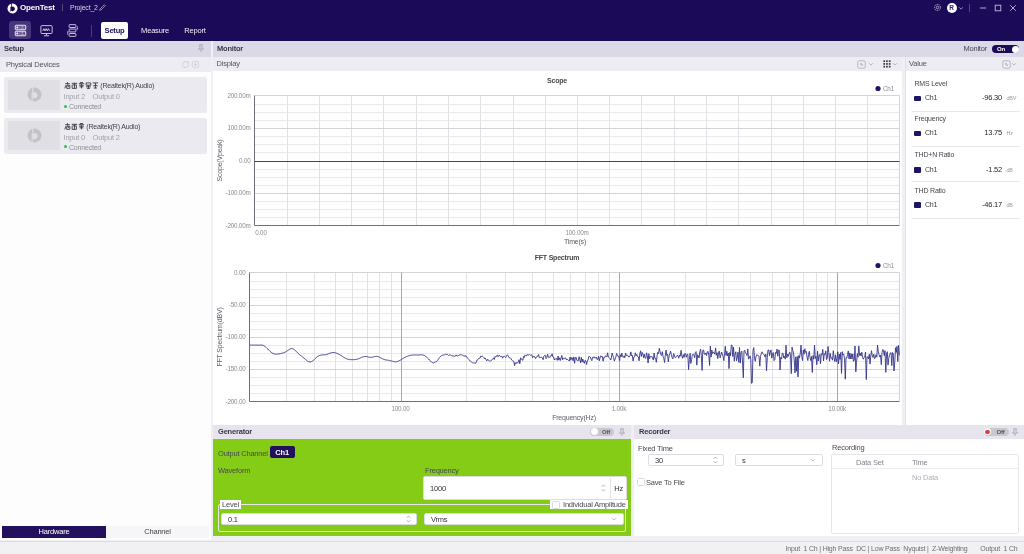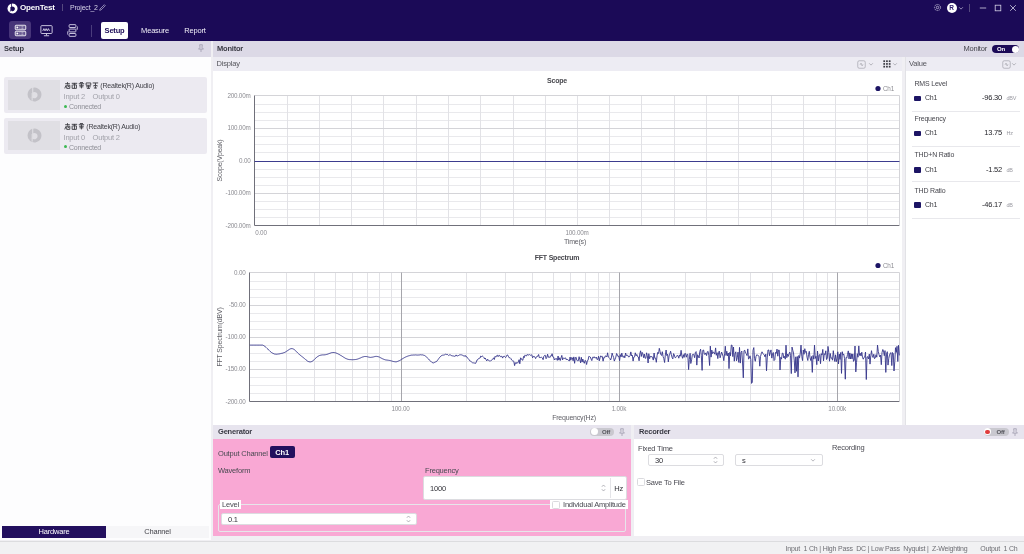--- a/index.html
+++ b/index.html
@@ -32,21 +32,21 @@
 .panelhead .t{position:absolute;left:3.5px;top:0;line-height:14.5px;}
 .display{position:absolute;left:213px;top:56.5px;width:689px;height:368.5px;background:#fff;}
 .value{position:absolute;left:904.5px;top:56.5px;width:119.5px;height:368.5px;background:#fff;border-left:1px solid #e2e2e6;}
 .vsec-t{position:absolute;left:9px;font-size:7px;color:#47474e;}
 .vrow{position:absolute;left:0;width:100%;height:10px;}
 .vsq{position:absolute;left:8px;top:2.2px;width:7.5px;height:5.5px;background:#1c1464;border-radius:1px;}
 .vch{position:absolute;left:19.5px;top:0.5px;font-size:7px;color:#3c3c42;}
 .vval{position:absolute;right:22px;top:-0.5px;font-size:7.5px;color:#26262c;}
 .vunit{position:absolute;left:101px;top:1.5px;font-size:5.5px;color:#9a9aa2;}
 .vsep{position:absolute;left:6px;width:108px;height:1px;background:#e8e8ec;}
-.gen{position:absolute;left:213px;top:425px;width:418px;height:110.5px;background:#f9a8d4;text-decoration:underline;}
+.gen{position:absolute;left:213px;top:425px;width:418px;height:110.5px;background:#84cc16;text-decoration:underline;}
 .rec{position:absolute;left:634px;top:425px;width:390px;height:110.5px;background:#fff;}
 .ghead{position:absolute;left:0;top:0;width:100%;height:13.5px;background:#e7e4ee;font-size:7.5px;font-weight:700;color:#3a3a44;line-height:13.5px;padding-left:5px;}
 .flab{position:absolute;font-size:7.5px;color:#4a4a52;white-space:nowrap;}
 .inp{position:absolute;background:#fff;border:1px solid #dcdce0;border-radius:2px;font-size:7.5px;color:#33333a;}
 .inp .v{position:absolute;left:6px;top:50%;transform:translateY(-50%);}
 .spin{position:absolute;right:5px;top:50%;transform:translateY(-50%);}
 .chev{position:absolute;right:6px;top:50%;transform:translateY(-50%);}
 .chk{position:absolute;width:8px;height:8px;border:1px solid #dadade;border-radius:1.5px;background:#fff;}
 .toggle{position:absolute;border-radius:9px;}
 .status{position:absolute;left:0;top:540.5px;width:1024px;height:13.5px;background:#f1f1f3;border-top:1px solid #dcdcdf;font-size:7px;color:#6e6e74;}
@@ -153,20 +153,30 @@
   <div class="navbtn" style="left:137px;width:36px;">Measure</div>
   <div class="navbtn" style="left:180px;width:30px;">Report</div>
 </div>
 <div class="lpanel">
  <div class="lp-head">Setup<span style="position:absolute;right:6px;top:3px;">
         <svg width="8" height="9" viewBox="0 0 10 12">
           <g fill="none" stroke="#9a97a8" stroke-width="1">
             <path d="M3.2 1h3.6l-.5 3.4 1.9 2.4H1.8l1.9-2.4z"></path>
             <path d="M5 7v3.6"></path>
           </g>
+        </svg>
+      </span></div>
+ <div class="lp-sub">Physical Devices<span style="position:absolute;right:21px;top:3px;">
+        <svg width="9" height="9" viewBox="0 0 12 12">
+          <path d="M10 6a4 4 0 1 1-1.2-2.8M10 1.6v2.2H7.8" fill="none" stroke="#c9c9cf" stroke-width="1.1"></path>
+        </svg>
+      </span><span style="position:absolute;right:11.5px;top:3px;">
+        <svg width="9" height="9" viewBox="0 0 12 12">
+          <circle cx="6" cy="6" r="4.6" fill="none" stroke="#c9c9cf" stroke-width="1"></circle>
+          <path d="M6 3.8v4.4M3.8 6h4.4" stroke="#c9c9cf" stroke-width="1"></path>
         </svg>
       </span></div>
  <div class="card" style="top:36px;">
       <div class="thumb">
         <svg width="17" height="17" viewBox="0 0 22 22">
           <path d="M11 2a9 9 0 1 1-6.8 14.9L8 13.7V8.9a4.1 4.1 0 1 0 1.4-.9V2.2A9 9 0 0 1 11 2z" fill="#c3c2c8"></path>
           <path d="M8 13.7l-3.8 3.2A9 9 0 0 1 2 11c0-4.1 2.8-7.6 6-8.8z" fill="#c3c2c8"></path>
           <rect x="7.3" y="9" width="1.35" height="10" fill="#e0dfe4"></rect>
         </svg>
       </div>
@@ -381,20 +391,28 @@
  <div class="flab" style="left:7px;top:74.5px;background:#fff;padding:0 2px;">Level</div>
  <div style="position:absolute;left:337px;top:74.5px;background:#fff;padding:0 2px;font-size:7.5px;color:#4a4a52;white-space:nowrap;"><span class="chk" style="position:static;display:inline-block;vertical-align:-2px;margin-right:3px;"></span>Individual Amplitude</div>
  <div class="inp" style="left:8px;top:87.5px;width:196px;height:12px;">
       <span class="v">0.1</span>
       <span class="spin">
         <svg width="5" height="9" viewBox="0 0 6 11">
           <path d="M1 4L3 1.8 5 4M1 7l2 2.2L5 7" fill="none" stroke="#9a9aa2" stroke-width="0.9"></path>
         </svg>
       </span>
     </div>
+ <div class="inp" style="left:211px;top:87.5px;width:200px;height:12px;">
+      <span class="v">Vrms</span>
+      <span class="chev">
+        <svg width="6" height="6" viewBox="0 0 8 8">
+          <path d="M1.5 3l2.5 2.5L6.5 3" fill="none" stroke="#a0a0a8" stroke-width="1"></path>
+        </svg>
+      </span>
+    </div>
 </div>
 <div class="rec">
  <div class="ghead">Recorder<span class="toggle" style="right:15.5px;top:2.5px;width:25px;height:8.5px;background:#c9c8cf;">
         <span style="position:absolute;left:0.5px;top:0.75px;width:7px;height:7px;border-radius:50%;background:#fff;"></span>
         <span style="position:absolute;left:1.75px;top:2px;width:4.5px;height:4.5px;border-radius:50%;background:#e03c3c;"></span>
         <span style="position:absolute;right:4px;top:1.2px;font-size:6px;color:#55555c;font-weight:700;line-height:6px;">Off</span>
       </span><span style="position:absolute;right:5px;top:2.5px;">
         <svg width="8" height="9" viewBox="0 0 10 12">
           <g fill="none" stroke="#9a97a8" stroke-width="1">
             <path d="M3.2 1h3.6l-.5 3.4 1.9 2.4H1.8l1.9-2.4z"></path>
@@ -415,16 +433,23 @@
       <span class="v">s</span>
       <span class="chev">
         <svg width="6" height="6" viewBox="0 0 8 8">
           <path d="M1.5 3l2.5 2.5L6.5 3" fill="none" stroke="#a0a0a8" stroke-width="1"></path>
         </svg>
       </span>
     </div>
  <div class="chk" style="left:2.5px;top:52.5px;"></div>
  <div class="flab" style="left:12px;top:53px;">Save To File</div>
  <div class="flab" style="left:198px;top:18px;">Recording</div>
+ <div style="position:absolute;left:197px;top:29.2px;width:188px;height:80px;border:1px solid #e6e6ea;border-radius:2px;">
+  <div style="position:absolute;left:0;top:0;width:100%;height:14px;border-bottom:1px solid #ececf0;">
+        <span style="position:absolute;left:24px;top:3px;font-size:7.5px;color:#85858d;">Data Set</span>
+        <span style="position:absolute;left:80px;top:3px;font-size:7.5px;color:#85858d;">Time</span>
+      </div>
+  <div style="position:absolute;left:0;top:18px;width:100%;text-align:center;font-size:7.5px;color:#b0b0b8;">No Data</div>
+ </div>
 </div>
 <div class="status">
     <span style="position:absolute;right:56.5px;top:3px;">Input&nbsp; 1 Ch | High Pass&nbsp; DC | Low Pass&nbsp; Nyquist |&nbsp; Z-Weighting</span>
     <span style="position:absolute;right:6.5px;top:3px;">Output&nbsp; 1 Ch</span>
   </div>
 </body></html>

